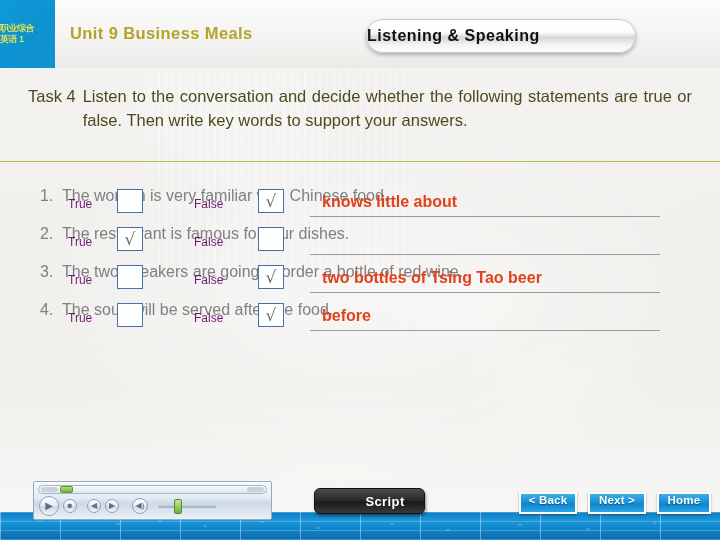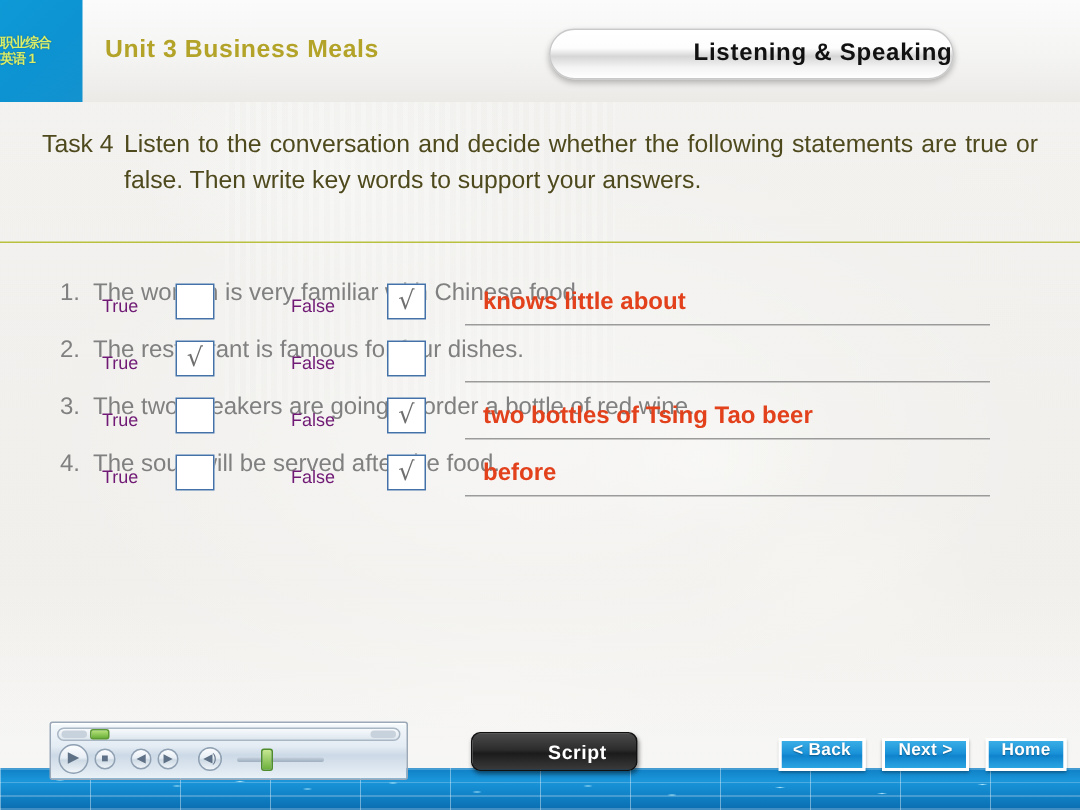--- a/index.html
+++ b/index.html
@@ -89,21 +89,21 @@
     white-space: nowrap;
     z-index: 7;
   }
   .pill {
     position: absolute; left: 366px; top: 19px;
     width: 268px; height: 32px;
     border-radius: 17px;
     background: linear-gradient(180deg,#ffffff 0%, #fdfdfd 38%, #d6d6d6 55%, #f4f4f4 78%, #ffffff 100%);
     border: 1px solid #c9c9c9;
     box-shadow: 0 2px 4px rgba(0,0,0,0.28), inset 0 1px 0 rgba(255,255,255,0.95);
-    display: flex; align-items: center; justify-content: flex-end;
+    display: flex; align-items: center; justify-content: flex-start;
     z-index: 7;
   }
   .pill-text {
     font-size: 16px; font-weight: bold; color: #111111;
     letter-spacing: 0.5px; white-space: nowrap;
   }
 
   
   .task {
     position: absolute; left: 28px; top: 84px; width: 664px;
@@ -305,21 +305,21 @@
     <div class="wash"></div>
     <div class="veil"></div>
   </div>
 
   <div class="header">
     <div class="logo-block">
       <div class="logo-line1">职业综合</div>
       <div class="logo-line2">英语 1</div>
     </div>
   </div>
-  <div class="unit-title">Unit 3 Business Meals</div>
+  <div class="unit-title">Unit 9 Business Meals</div>
   <div class="pill">
     <div class="pill-text">Listening &amp; Speaking</div>
   </div>
 
   <div class="task">
     <div class="task-row">
       <div class="task-label">Task 4</div>
       <div class="task-body">Listen to the conversation and decide whether the following statements are true or false. Then write key words to support your answers.</div>
     </div>
   </div>

